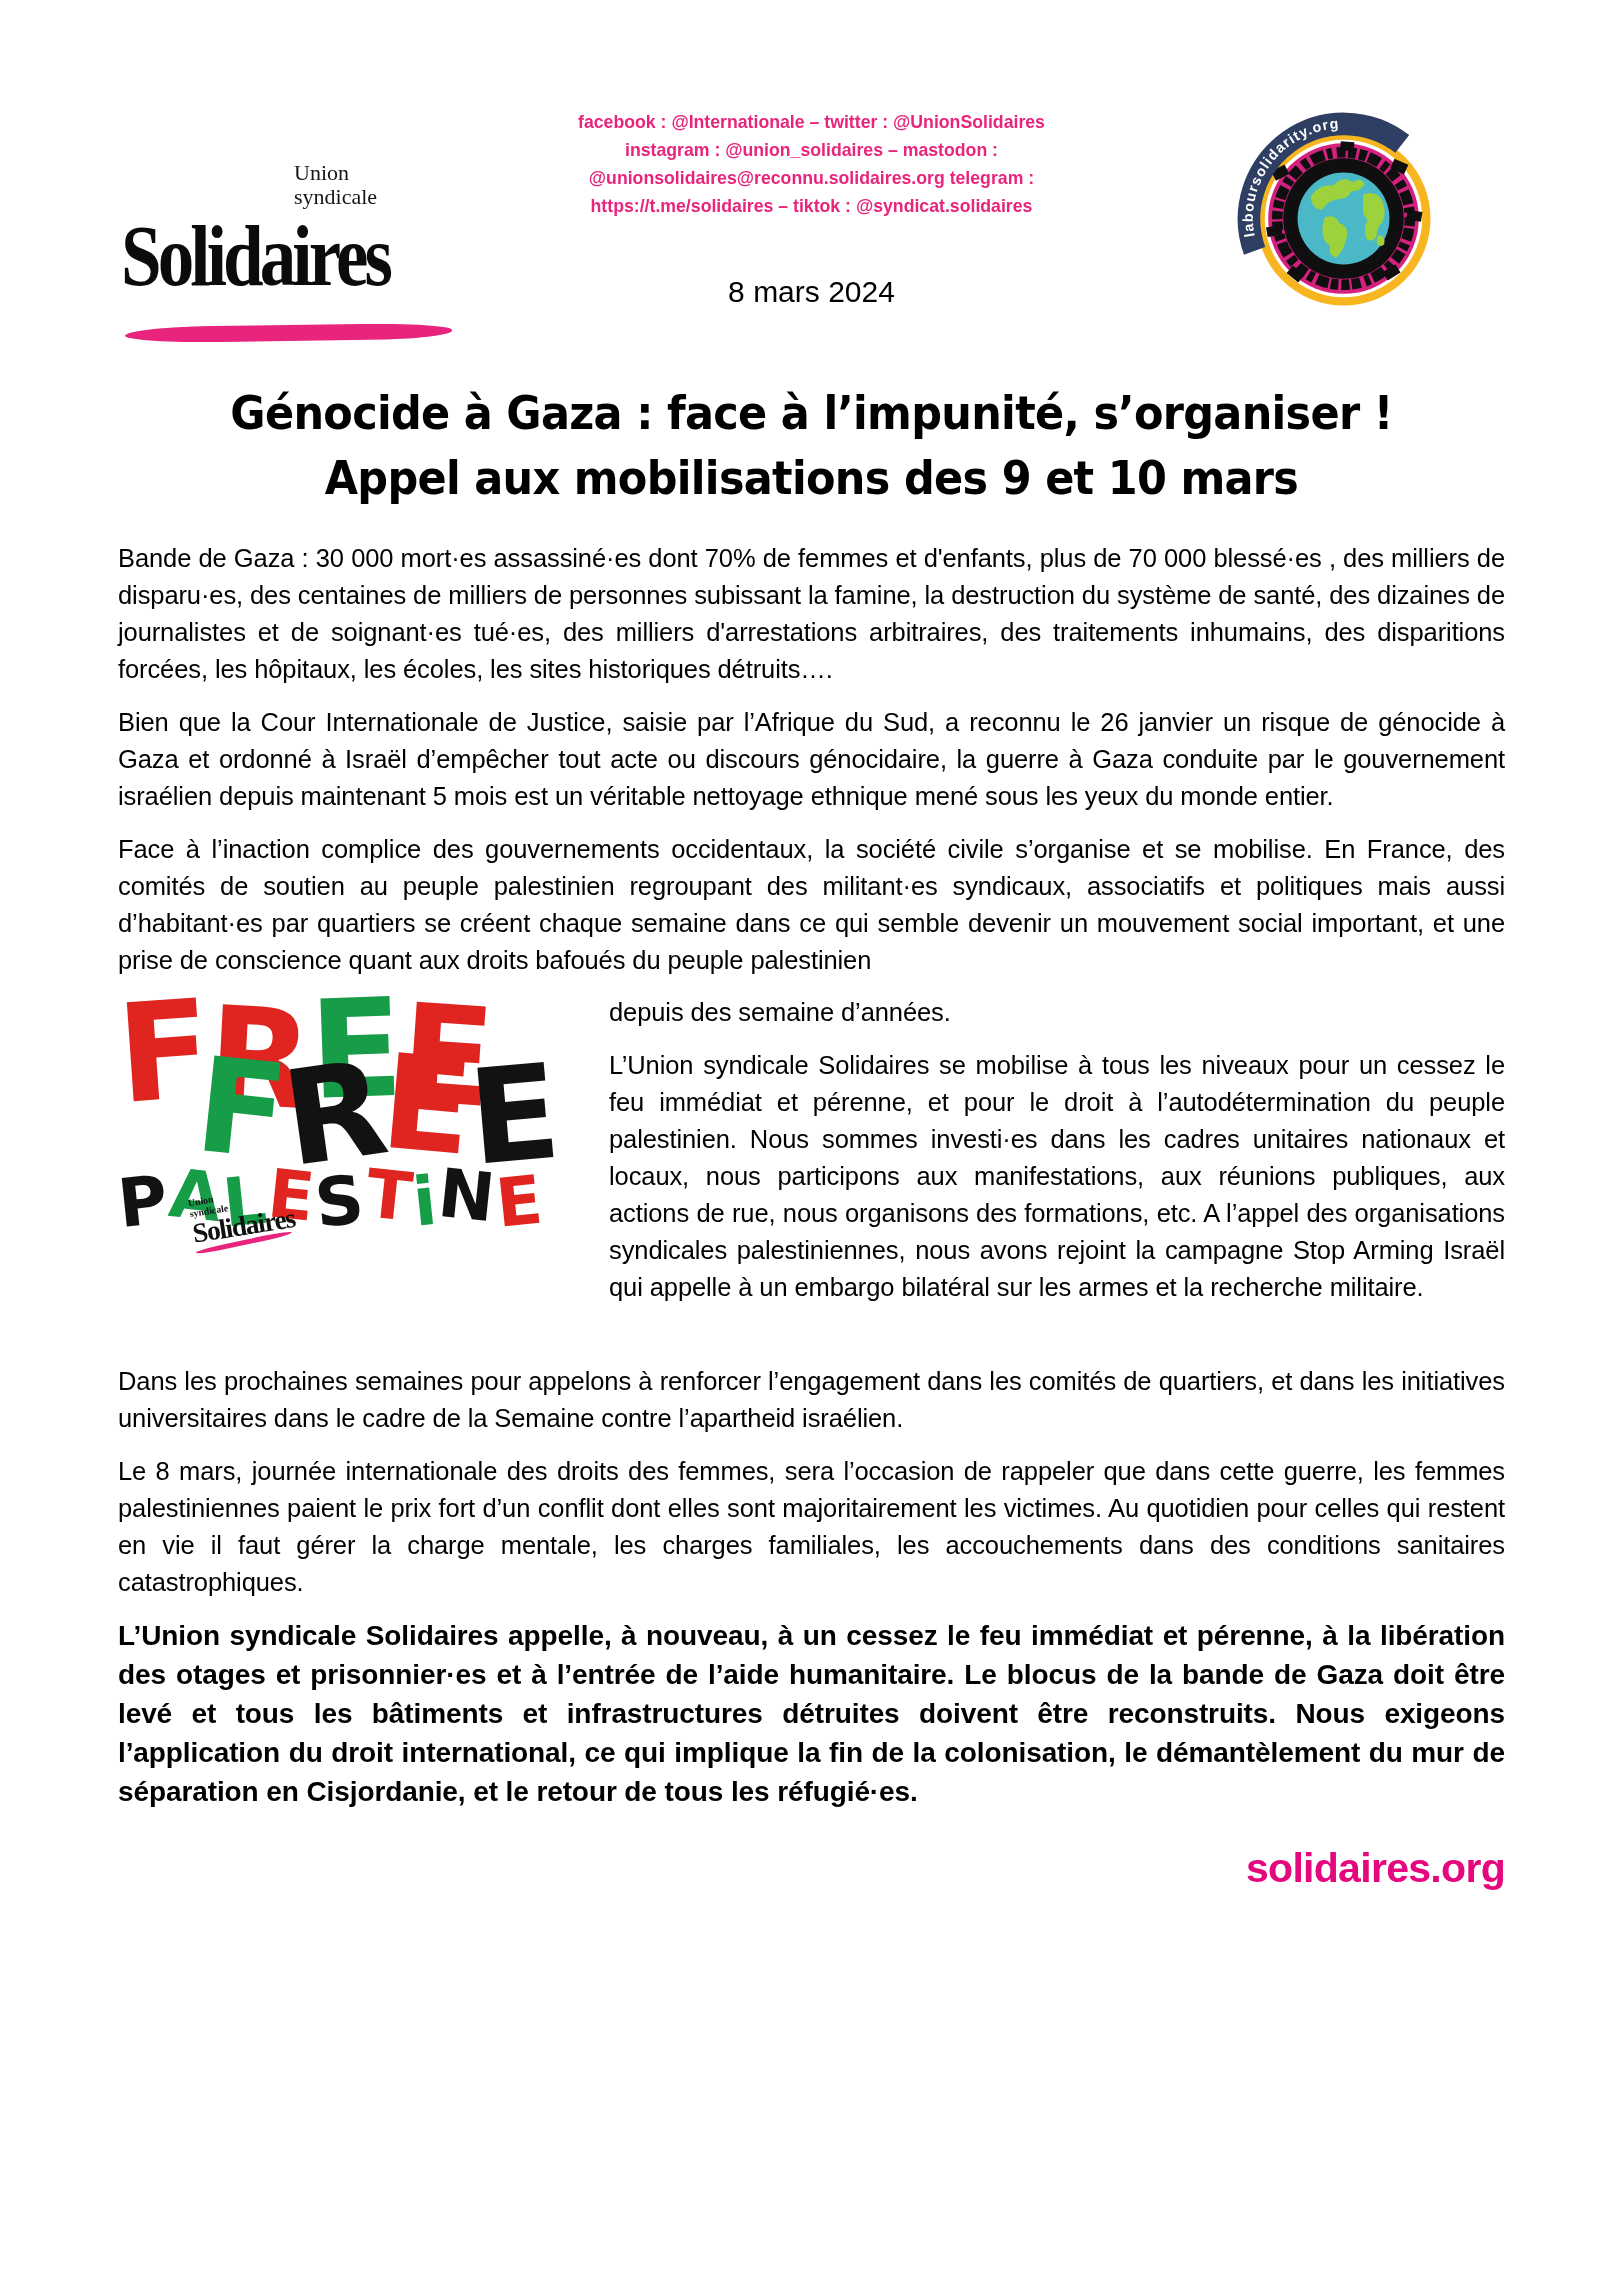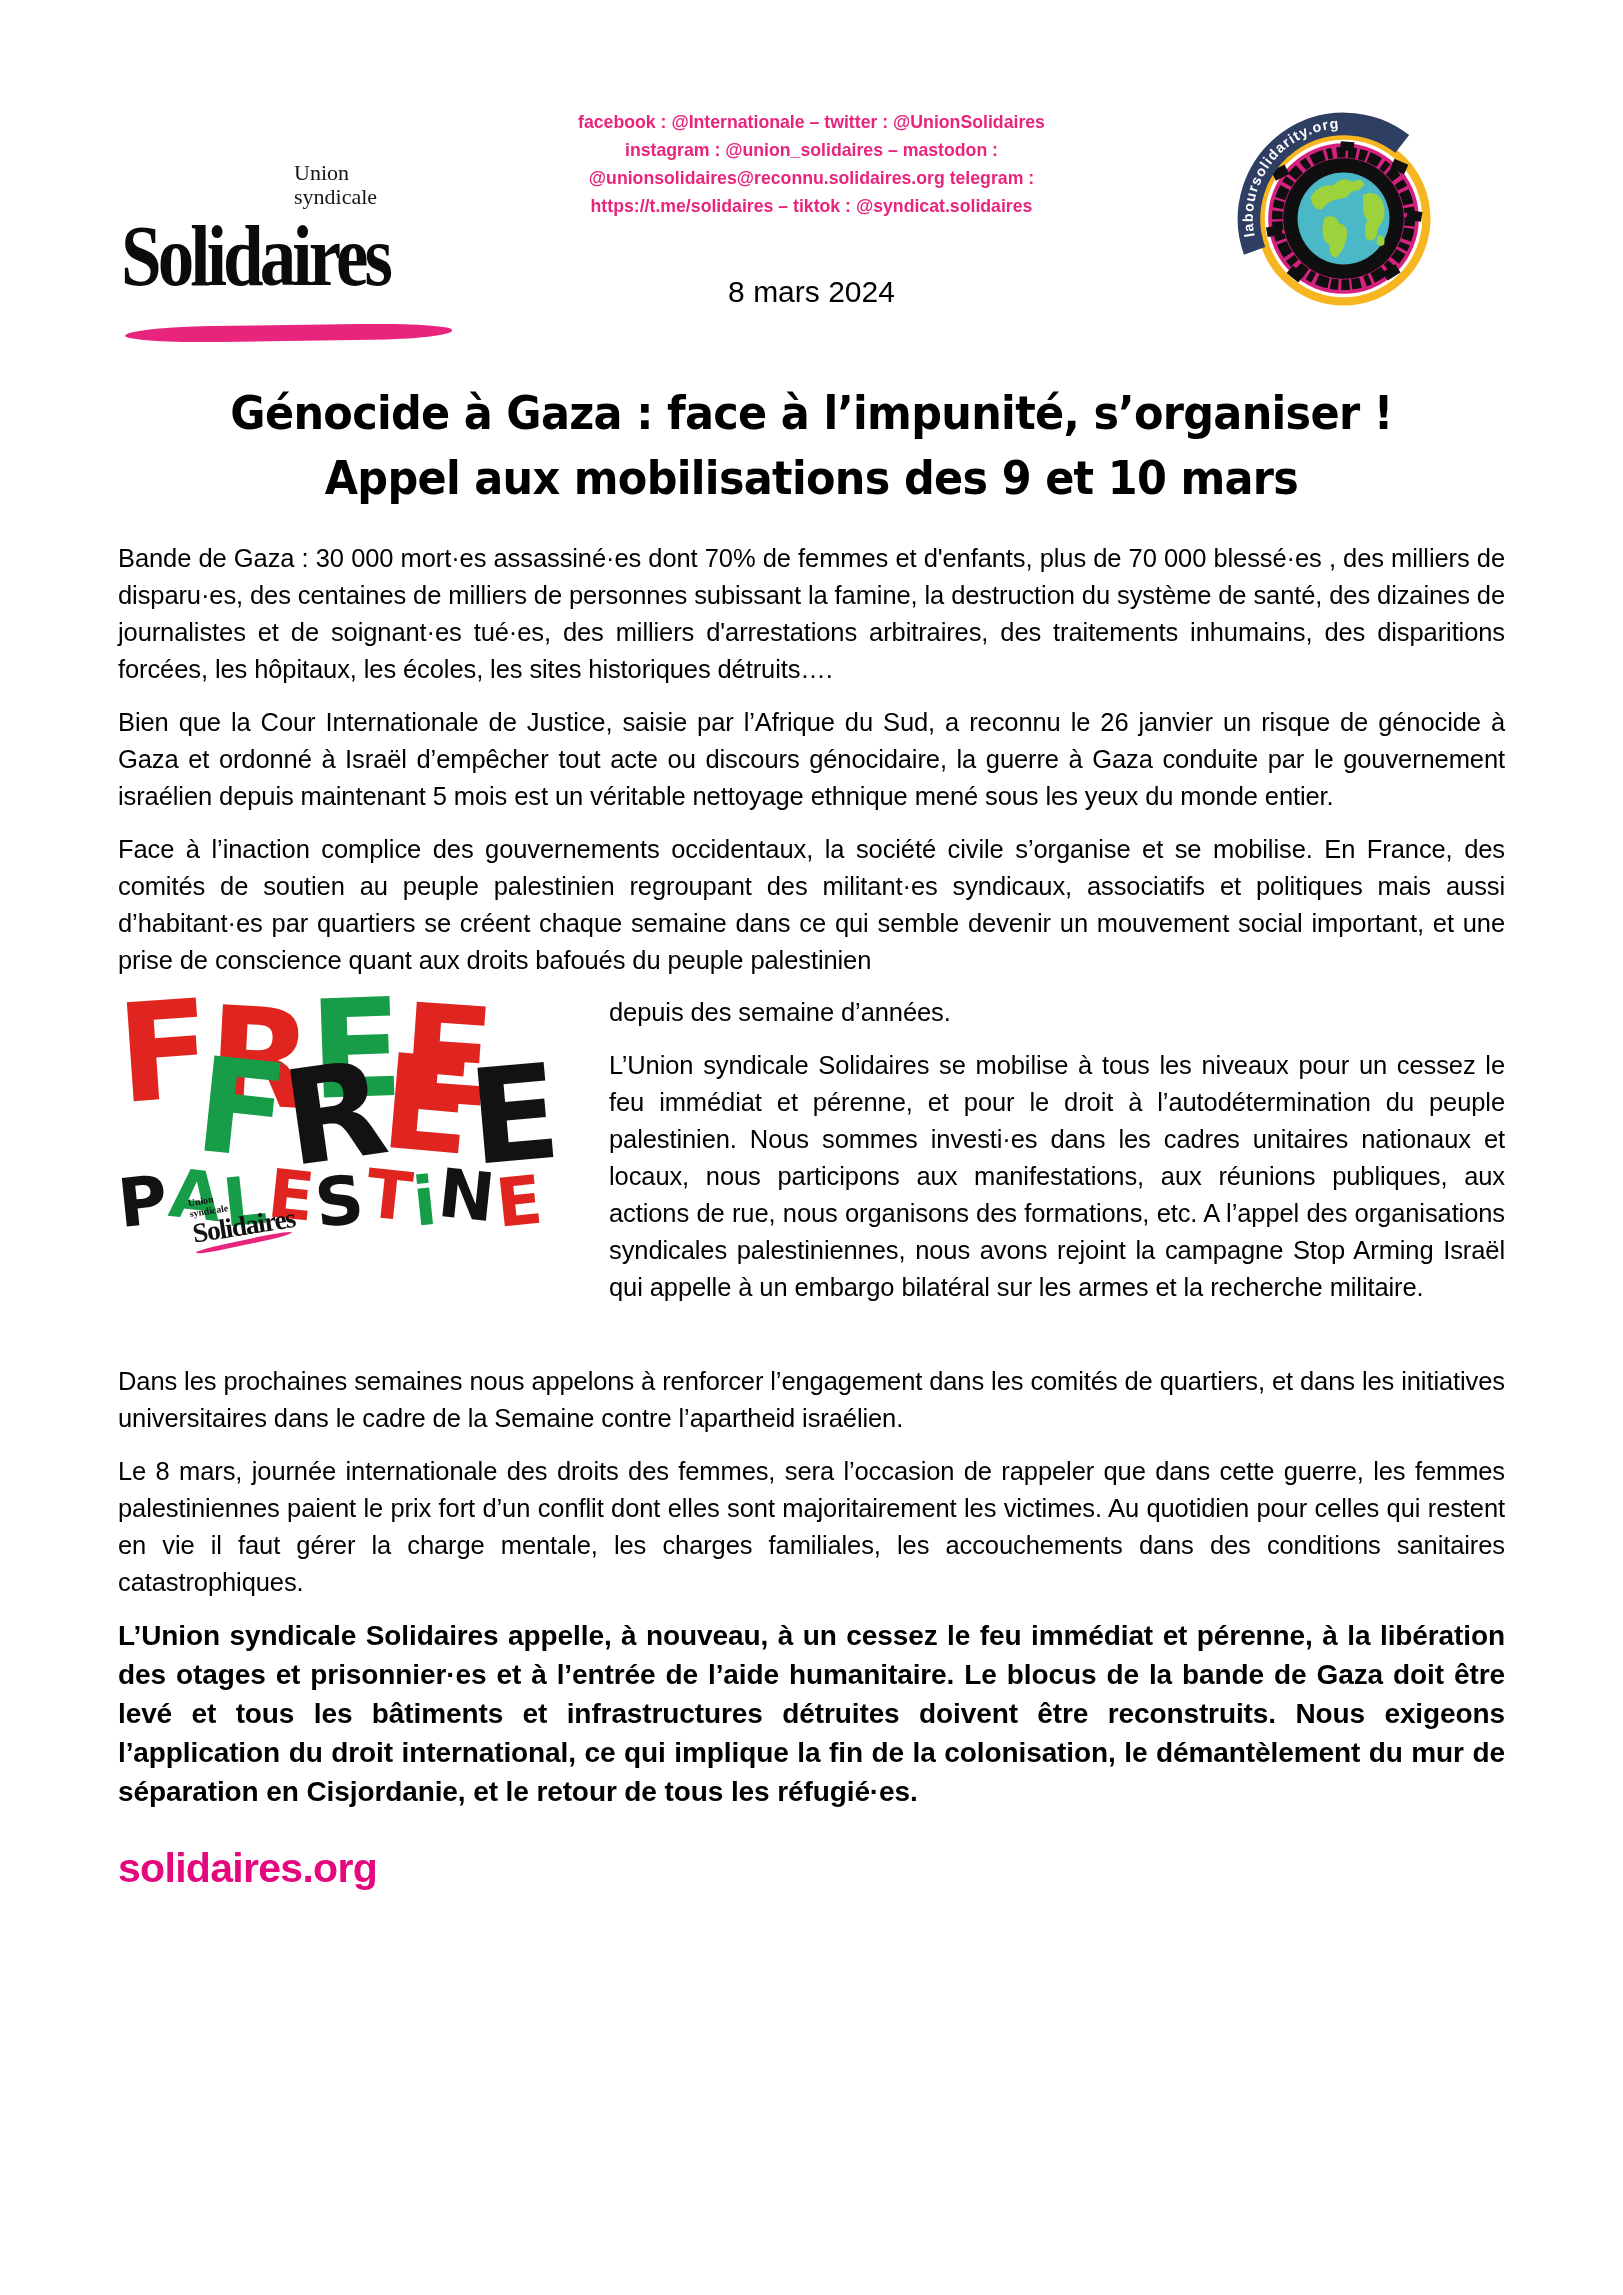--- a/index.html
+++ b/index.html
@@ -80,21 +80,21 @@
   
   .appeal{
     font-weight:bold;font-size:28px;line-height:39px;text-align:justify;
     margin:5.2px 0 22px;letter-spacing:-0.1px;
   }
   .call{
     font-weight:bold;font-size:30px;line-height:42px;text-align:center;
     margin:17px 33px 0;letter-spacing:-0.1px;
   }
   .website{
-    margin-top:34px;text-align:left;font-size:41px;font-weight:bold;color:#e5077d;
+    margin-top:34px;text-align:right;font-size:41px;font-weight:bold;color:#e5077d;
     letter-spacing:-0.7px;
   }
 </style>
 </head>
 <body>
 
 <div class="header">
 
   <div class="logo">
     <div class="logo-small">
@@ -173,19 +173,19 @@
         <div class="mini-name">Solidaires</div>
         <div class="mini-brush"></div>
       </div>
     </div>
     <div class="wrap-col">
       <p class="body">depuis des semaine d’années.</p>
       <p class="body">L’Union syndicale Solidaires se mobilise à tous les niveaux pour un cessez le feu immédiat et pérenne, et pour le droit à l’autodétermination du peuple palestinien. Nous sommes investi·es dans les cadres unitaires nationaux et locaux, nous participons aux manifestations, aux réunions publiques, aux actions de rue, nous organisons des formations, etc. A l’appel des organisations syndicales palestiniennes, nous avons rejoint la campagne Stop Arming Israël qui appelle à un embargo bilatéral sur les armes et la recherche militaire.</p>
     </div>
   </div>
 
-  <p class="body">Dans les prochaines semaines nous appelons à renforcer l’engagement dans les comités de quartiers, et dans les initiatives universitaires dans le cadre de la Semaine contre l’apartheid israélien.</p>
+  <p class="body">Dans les prochaines semaines pour appelons à renforcer l’engagement dans les comités de quartiers, et dans les initiatives universitaires dans le cadre de la Semaine contre l’apartheid israélien.</p>
   <p class="body">Le 8 mars, journée internationale des droits des femmes, sera l’occasion de rappeler que dans cette guerre, les femmes palestiniennes paient le prix fort d’un conflit dont elles sont majoritairement les victimes. Au quotidien pour celles qui restent en vie il faut gérer la charge mentale, les charges familiales, les accouchements dans des conditions sanitaires catastrophiques.</p>
   <p class="appeal">L’Union syndicale Solidaires appelle, à nouveau, à un cessez le feu immédiat et pérenne, à  la libération des otages et prisonnier·es et à l’entrée de l’aide humanitaire. Le blocus de la bande de Gaza doit être levé et tous les bâtiments et infrastructures détruites doivent être reconstruits. Nous exigeons l’application du droit international, ce qui implique la fin de la colonisation, le démantèlement du mur de séparation en Cisjordanie, et le retour de tous les réfugié·es.</p>
 
   <div class="website">solidaires.org</div>
 </main>
 
 
 </body></html>

